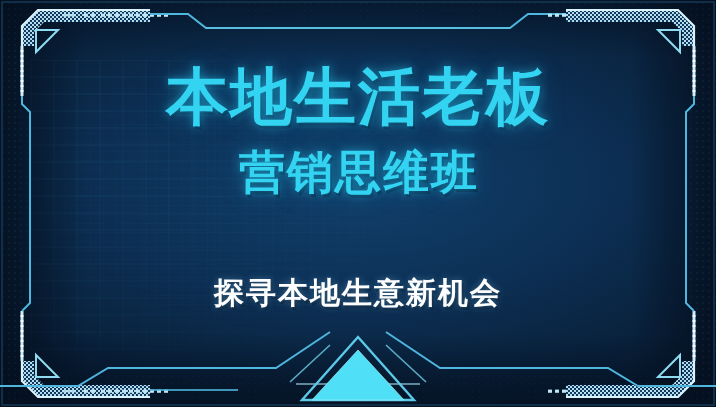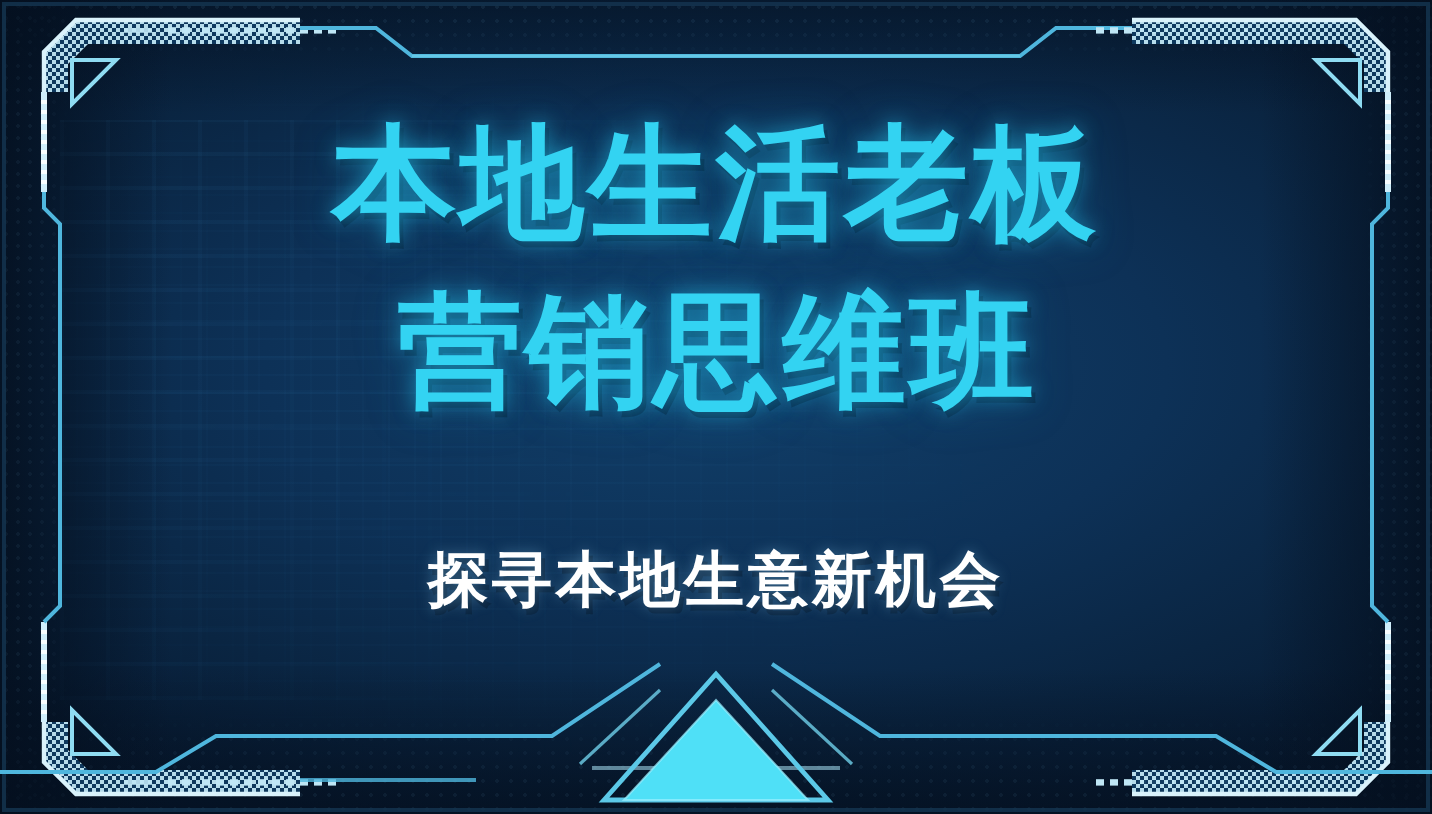--- a/index.html
+++ b/index.html
@@ -6,21 +6,21 @@
     margin: 0;
     padding: 0;
     background: #000;
   }
   #poster {
     position: relative;
     width: 716px;
     height: 407px;
     overflow: hidden;
     background: #6d28d9;
-    font-family: Liberation Mono, monospace;
+    font-family: Liberation Serif, serif;
     user-select: none;
   }
 
   
   .bg-base {
     position: absolute;
     inset: 0;
     background:
       radial-gradient(ellipse 70% 60% at 50% 45%, #11406b 0%, #0d3157 45%, #0a2542 75%, #071b33 100%);
   }
@@ -92,21 +92,21 @@
     font-weight: 700;
     letter-spacing: 2px;
     line-height: 1;
     text-shadow:
        0 0 10px rgba(40,200,240,0.55),
        0 0 24px rgba(30,170,220,0.35),
        2px 3px 0 rgba(5,30,55,0.55);
     white-space: nowrap;
   }
   #title-line-1 { position: absolute; top: 66px; left: 0; right: 0; font-size: 62px; }
-  #title-line-2 { position: absolute; top: 150px; left: 2px; right: 0; font-size: 62px; }
+  #title-line-2 { position: absolute; top: 150px; left: 2px; right: 0; font-size: 46px; }
   #subtitle {
     position: absolute; top: 278px; left: 0; right: 0;
     color: #ffffff;
     font-size: 30px;
     font-weight: 700;
     letter-spacing: 2px;
     line-height: 1;
     white-space: nowrap;
     text-shadow:
       0 0 7px rgba(150,220,255,0.35),

